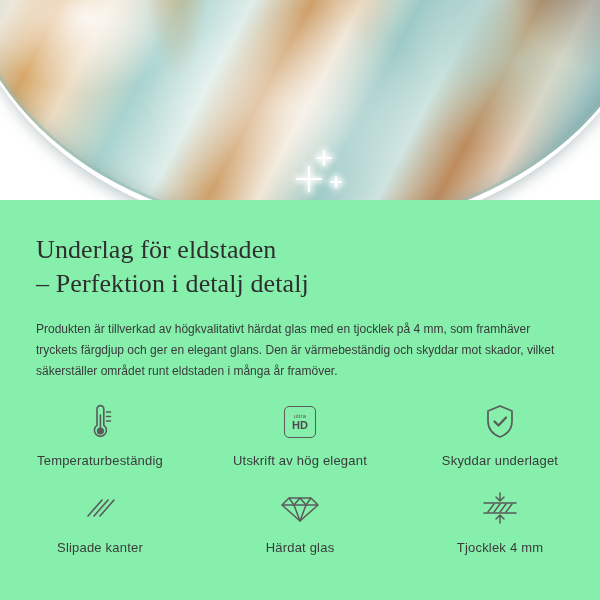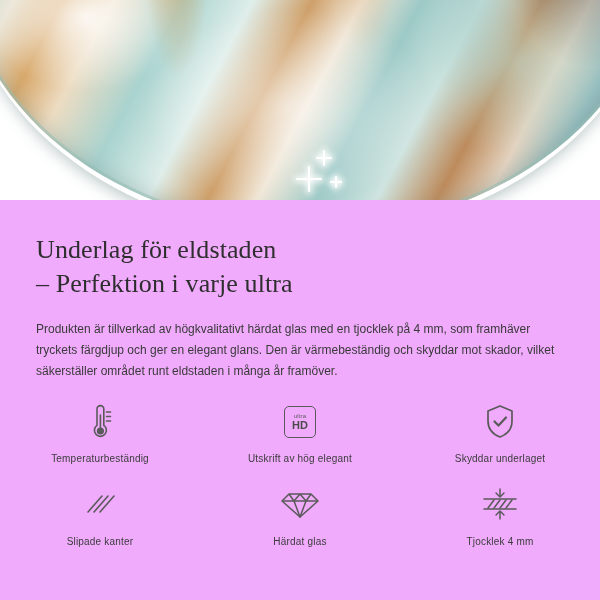--- a/index.html
+++ b/index.html
@@ -10,21 +10,21 @@
     width: 600px;
     height: 600px;
     background: #ffffff;
     font-family: "Liberation Sans", sans-serif;
     overflow: hidden;
   }
   .page {
     position: relative;
     width: 600px;
     height: 600px;
-    background: #f0abfc;
+    background: #86efac;
   }
 
   
   .hero {
     position: relative;
     width: 600px;
     height: 200px;
     overflow: hidden;
     background: #ffffff;
   }
@@ -173,21 +173,21 @@
     padding-top: 4px;
   }
   .feature-icon {
     height: 46px;
     display: flex;
     align-items: center;
     justify-content: center;
   }
   .feature-label {
     margin-top: 8px;
-    font-size: 10px;
+    font-size: 13px;
     color: #3b3b3b;
     text-align: center;
     letter-spacing: 0.2px;
   }
   .ultrahd {
     width: 30px;
     height: 30px;
     border: 1.6px solid #5a5a5a;
     border-radius: 5px;
     display: flex;
@@ -222,21 +222,21 @@
     </div>
     <div class="disc-shadow"></div>
     <div class="sparkle s1"></div>
     <div class="sparkle s2"></div>
     <div class="sparkle s3"></div>
   </div>
 
   <div class="content">
     <h1 class="headline">
       <span class="line">Underlag för eldstaden</span>
-      <span class="line">– Perfektion i varje ultra</span>
+      <span class="line">– Perfektion i detalj detalj</span>
     </h1>
     <p class="body-copy">Produkten är tillverkad av högkvalitativt härdat glas med en tjocklek på 4 mm, som framhäver tryckets färgdjup och ger en elegant glans. Den är värmebeständig och skyddar mot skador, vilket säkerställer området runt eldstaden i många år framöver.</p>
   </div>
 
   <div class="features">
 
     <div class="feature">
       <div class="feature-icon">
         <svg width="34" height="40" viewBox="0 0 34 40">
           <g fill="none" stroke="#5a5a5a" stroke-width="1.6" stroke-linecap="round">

